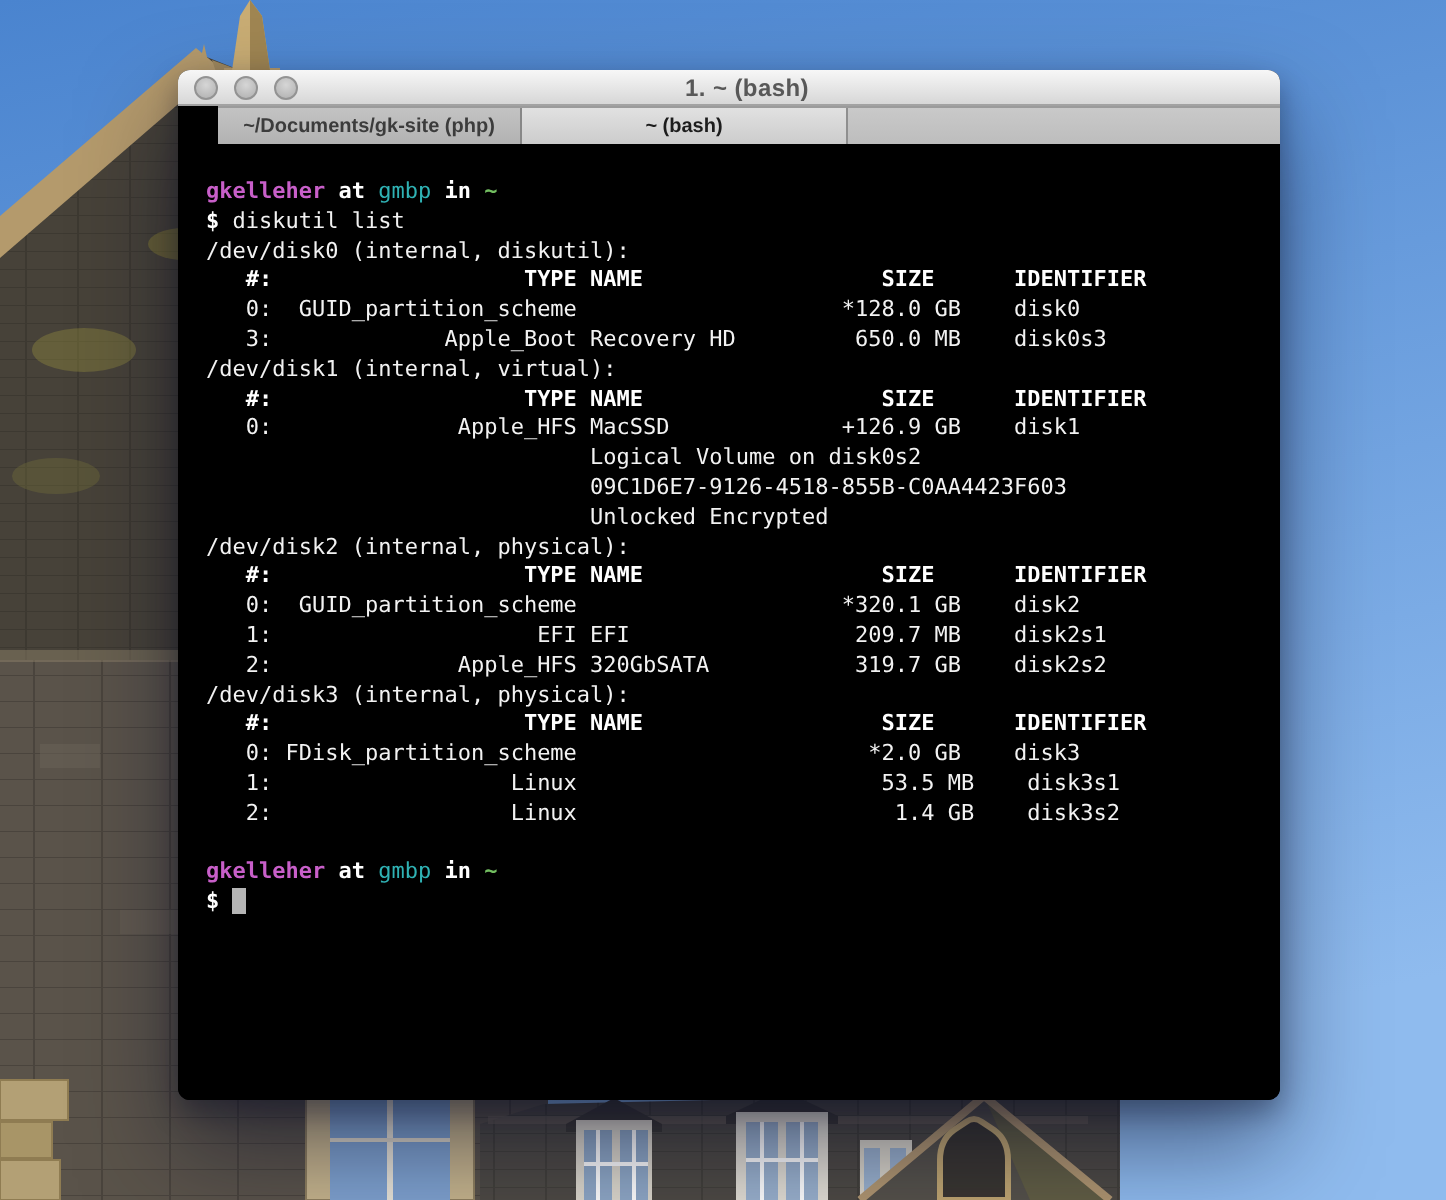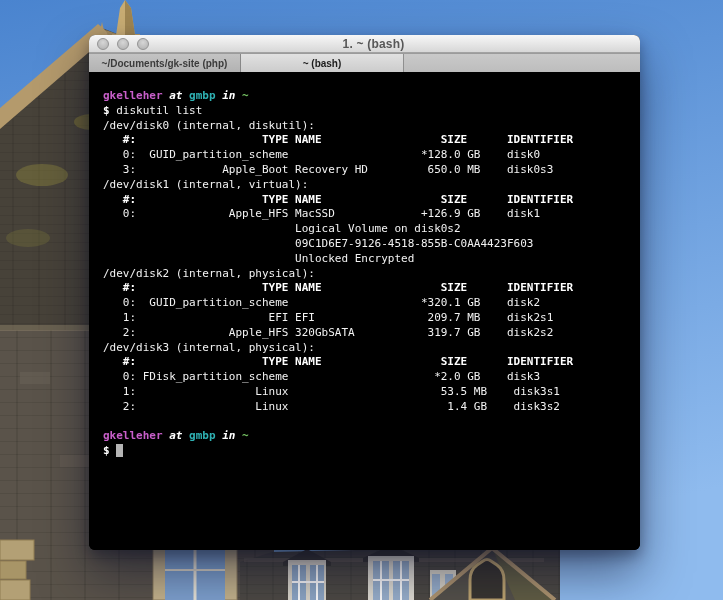--- a/index.html
+++ b/index.html
@@ -24,43 +24,43 @@
   .lights{position:absolute;left:8px;top:50%;transform:translateY(-50%);display:flex;gap:8px;}
   .light{
     width:12px;height:12px;border-radius:50%;box-sizing:border-box;
     background:radial-gradient(circle at 50% 35%,#d6d6d6,#aeaeae);
     border:1px solid #939393;cursor:pointer;
   }
   .title{font-size:12px;font-weight:600;color:#585858;letter-spacing:.2px;margin-left:18px;}
 
   .tabbar{
     height:18px;border-top:1px solid #9b9b9b;border-bottom:1px solid #5e5e5e;
-    background:#c2c2c2;display:flex;
+    background:#c2c2c2;display:flex;margin-left:20px;
   }
   .tab{
     display:flex;align-items:center;justify-content:center;box-sizing:border-box;
     font-size:10px;font-weight:bold;cursor:pointer;white-space:nowrap;overflow:hidden;
   }
   .tab.inactive{width:152px;background:linear-gradient(#c3c3c3,#b2b2b2);color:#3c3c3c;border-right:1px solid #878787;}
   .tab.active{width:163px;background:linear-gradient(#e1e1e1,#cccccc);color:#1d1d1d;border-right:1px solid #8f8f8f;}
   .tab-filler{flex:1;background:linear-gradient(#c9c9c9,#bdbdbd);}
 
   
   .screen{
     position:absolute;top:37px;left:0;right:0;bottom:0;background:#000;
     padding:17px 8px 8px 14px;cursor:text;
     font-family:"DejaVu Sans Mono",monospace;font-size:11px;line-height:14.8px;
   }
   .tline{white-space:pre;height:14.8px;}
   .seg-plain {color:var(--c-text,#f2f2f2);}
   .seg-bold  {color:#ffffff;font-weight:bold;}
   .seg-user  {color:var(--c-user,#c85fc9);font-weight:bold;}
-  .seg-host  {color:var(--c-host,#2fb2b4);font-weight:bold;}
+  .seg-host  {color:var(--c-host,#2fb2b4);font-weight:normal;}
   .seg-path  {color:var(--c-path,#73bf61);font-weight:bold;}
-  .seg-word  {color:#ffffff;font-weight:bold;font-style:italic;}
+  .seg-word  {color:#ffffff;font-weight:bold;}
   .seg-cursor{display:inline-block;width:7px;height:13px;background:var(--c-cursor,#b5b5b5);vertical-align:text-bottom;}
 </style>
 </head>
 <body>
 
 <div class="desktop">
 
   <svg class="bg" width="723" height="600" viewBox="0 0 723 600">
     <defs>
       <linearGradient id="sky" x1="0" y1="0" x2="0.25" y2="1">

